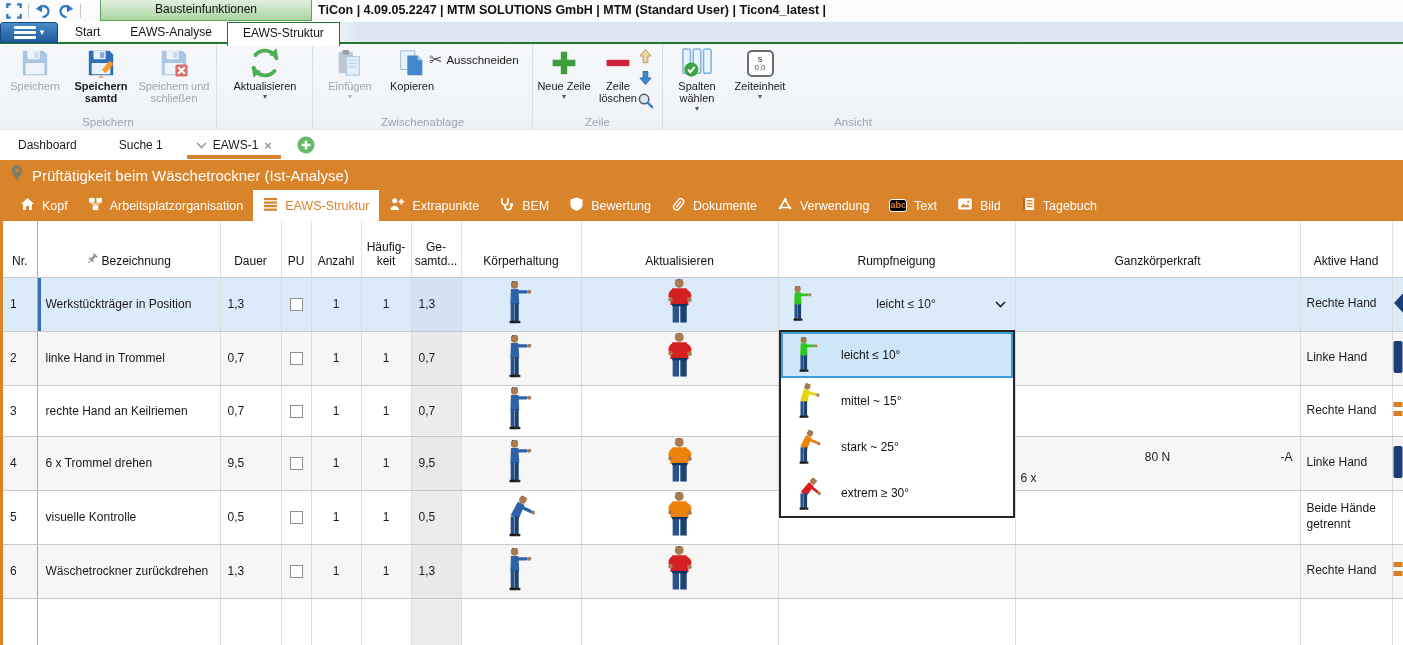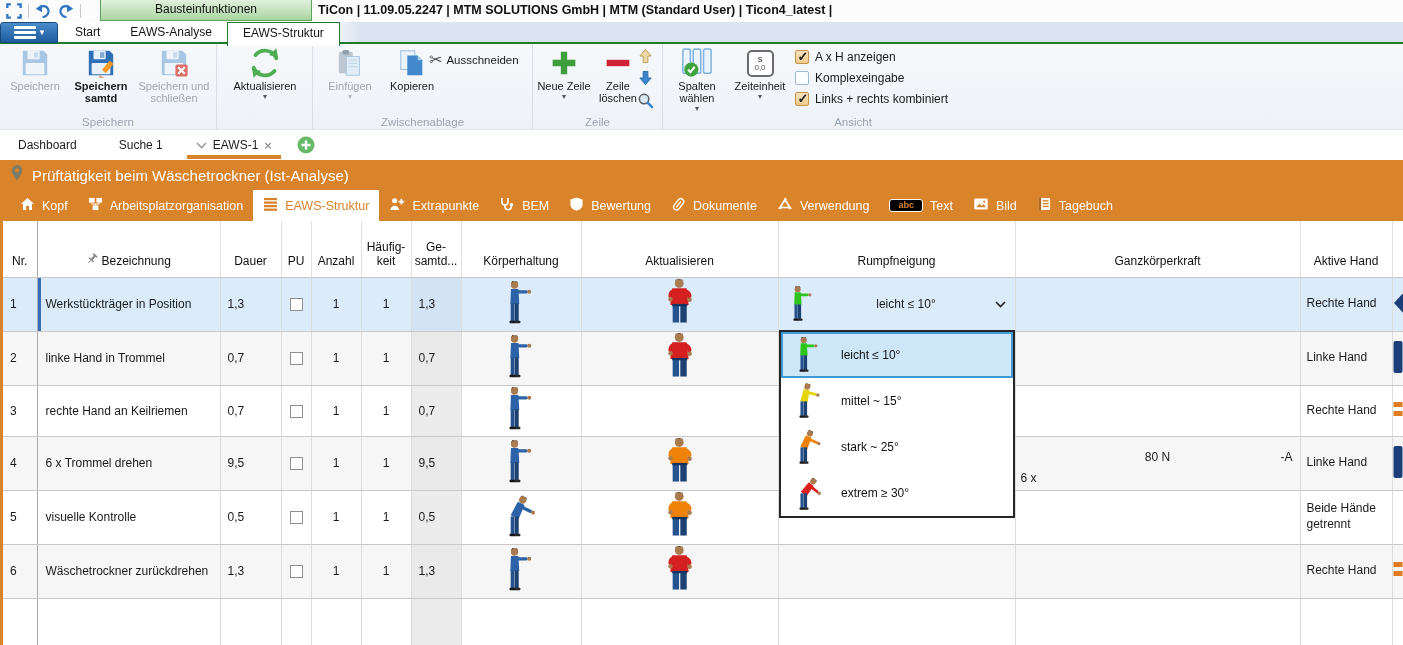--- a/index.html
+++ b/index.html
@@ -62,21 +62,21 @@
   .addtab { margin-left:16px; display:inline-flex; }
 
   
   .aheader { position:absolute; left:0; top:160px; width:100%; height:30px; background:#d9832b;
              display:flex; align-items:center; gap:9px; padding-left:11px; }
   .aheader .atitle { color:#fff; font-size:15px; }
   .atabs { position:absolute; left:0; top:190px; width:100%; height:31px; background:#d9832b;
            display:flex; align-items:stretch; padding-left:10px; }
   .atab { display:flex; align-items:center; gap:7px; padding:0 10px; color:#fff; font-size:12.5px; white-space:nowrap; }
   .atab.active { background:#fff; color:#d9832b; }
-  .abc-badge { background:#000000; color:#d9832b; border:1px solid #fff; border-radius:3px; font-size:9px; font-weight:700; padding:1px 8px; line-height:1; }
+  .abc-badge { background:#000000; color:#d9832b; border:1px solid #fff; border-radius:3px; font-size:9px; font-weight:700; padding:1px 0; line-height:1; }
 
   
   .gridwrap { position:absolute; left:0; top:221px; width:1403px; border-left:3px solid #d9832b; background:#fff; }
   table.grid { border-collapse:collapse; table-layout:fixed; width:1400px; }
   .grid th { font-weight:400; font-size:12px; color:#111; vertical-align:bottom; text-align:center;
              padding-bottom:8px; height:56px; background:#fff; border-right:1px solid #e1e1e1;
              border-bottom:1px solid #c6c6c6; white-space:pre-line; line-height:1.2; }
   .grid th.h0 { border-right:1px solid #ababab; }
   .grid th:last-child { border-right:none; }
   .grid td { height:51px; font-size:12px; border-right:1px solid #dcdcdc; border-bottom:1px solid #c9c9c9; vertical-align:middle; background:#fff; }
@@ -134,21 +134,21 @@
           <svg width="16" height="14" viewBox="0 0 16 14">
             <path d="M12.5 4.5 C9.5 1 4.5 1.5 3 5 C1.5 8.5 3.5 12 7.5 13" fill="none" stroke="#2f77c4" stroke-width="2.2" stroke-linecap="round"></path>
             <path d="M9 0.5 L15.2 4.7 L9 8.2 Z" fill="#2f77c4"></path>
           </svg>
         </span>
       <span class="qsep"></span>
     </div>
     <div class="ctxtab">
       <span>Bausteinfunktionen</span>
     </div>
-    <div class="apptitle">TiCon | 11.09.05.2247 | MTM SOLUTIONS GmbH | MTM (Standard User) | Ticon4_latest |</div>
+    <div class="apptitle">TiCon | 4.09.05.2247 | MTM SOLUTIONS GmbH | MTM (Standard User) | Ticon4_latest |</div>
   </div>
 
   <div class="tabrow">
     <div class="menubtn">
       <span class="mlines">
           <i></i>
           <i></i>
           <i></i>
         </span>
       <span class="mcaret">▾</span>
@@ -307,34 +307,20 @@
       </div>
       <div class="bigbtn" style="left:66px;width:62px;">
         <span class="bicon">
           <span class="unitbox">
               <span class="us">s</span>
               <span class="uv">0,0</span>
             </span>
         </span>
         <span>Zeiteinheit</span>
         <span class="caret">▾</span>
-      </div>
-      <div class="cbcol" style="left:132px;top:6px;">
-        <div class="cbrow" data-checked="true">
-          <span class="cbbox"></span>
-          <span>A x H anzeigen</span>
-        </div>
-        <div class="cbrow" data-checked="false">
-          <span class="cbbox"></span>
-          <span>Komplexeingabe</span>
-        </div>
-        <div class="cbrow" data-checked="true">
-          <span class="cbbox"></span>
-          <span>Links + rechts kombiniert</span>
-        </div>
       </div>
       <div class="glabel" style="left:130px;width:120px;">Ansicht</div>
     </div>
   </div>
 
   <div class="doctabs">
     <div class="dtab t0">
         <span>Dashboard</span>
       </div>
     <div class="dtab t1">

